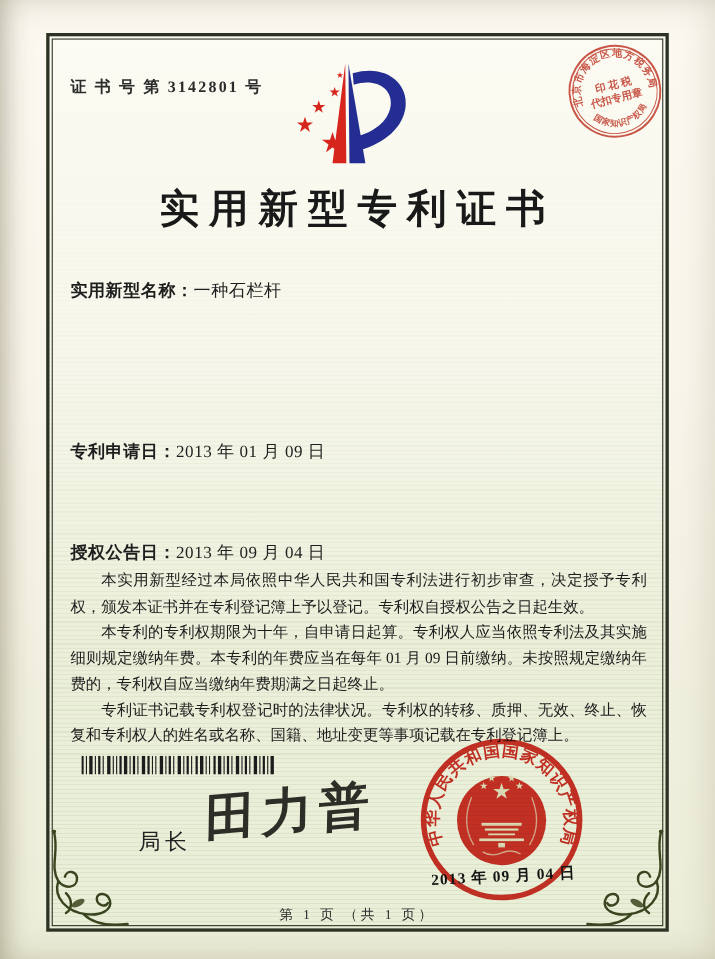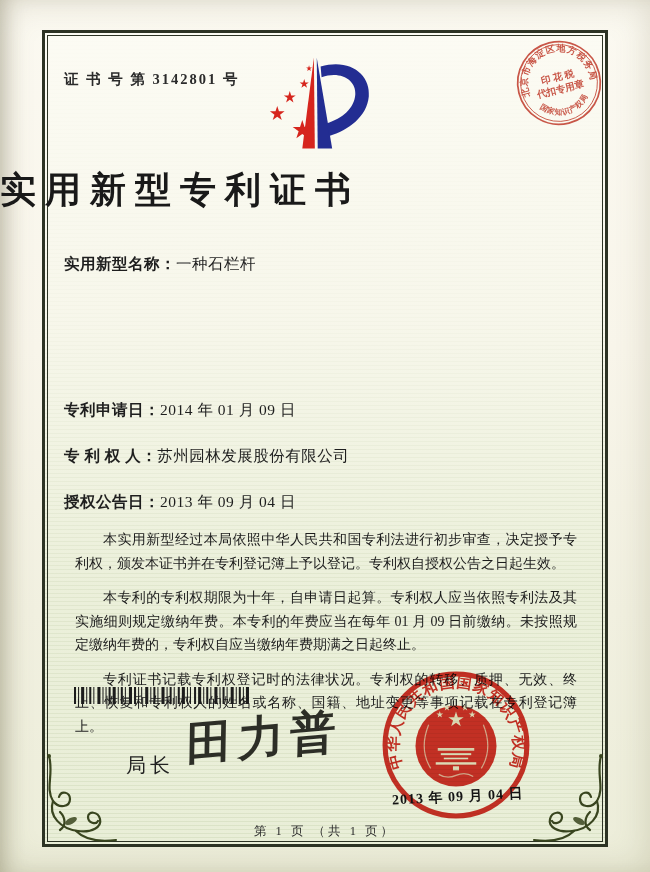--- a/index.html
+++ b/index.html
@@ -20,26 +20,26 @@
     background:
       linear-gradient(180deg,rgba(253,252,245,.95) 0%,rgba(251,249,240,.78) 35%,rgba(240,243,223,.32) 68%,rgba(233,239,212,.12) 100%),
       repeating-linear-gradient(180deg,rgba(140,160,105,.17) 0 1px,rgba(255,255,255,0) 1px 4px),
       #e9eed8;
   }
   .frame::before{content:"";position:absolute;inset:2px;border:1px solid #2d3324;pointer-events:none;}
   .abs{position:absolute;}
   .cert-number{left:64px;top:70px;font-size:14.5px;letter-spacing:2px;color:#2b2b2b;font-weight:bold;}
   .logo{left:256px;top:54px;}
   .tax-seal{left:511px;top:35px;transform:rotate(-14deg);opacity:.92;mix-blend-mode:multiply;}
-  .title{left:0;top:166px;width:100%;text-align:left;font-size:36px;font-weight:700;letter-spacing:9px;color:#191919;}
+  .title{left:0;top:166px;width:100%;text-align:center;font-size:36px;font-weight:700;letter-spacing:9px;color:#191919;}
   .field{left:64px;font-size:15.5px;color:#1e1e1e;letter-spacing:.5px;white-space:nowrap;}
   .field .lbl{font-weight:700;}
   .f0{top:254px;} .f1{top:303px;} .f2{top:352px;} .f3{top:400px;} .f4{top:446px;} .f5{top:492px;}
   .body-text{left:64px;width:524px;top:517px;font-size:14px;line-height:1.68;color:#1c1c1c;text-align:justify;}
-  .body-text p{margin:11px;text-indent:2em;}
+  .body-text p{margin:0;text-indent:2em;}
   .barcode{left:74px;top:687px;}
   .director-row{left:126px;top:752px;font-size:20px;letter-spacing:4px;color:#222;font-family:Liberation Serif, serif;}
   .signature{left:186px;top:707px;font-size:46px;font-weight:600;color:#14140f;
     transform:rotate(-5deg) skewX(-6deg);letter-spacing:6px;opacity:.88;}
   .sipo-seal{left:380px;top:669px;mix-blend-mode:multiply;opacity:.95;}
   .seal-date{left:392px;top:788px;font-size:14px;font-weight:700;letter-spacing:1px;color:#141414;transform:rotate(-3deg);z-index:5;}
   .footer{left:0;top:823px;width:100%;text-align:center;font-size:12.5px;letter-spacing:3px;color:#2c2c2c;}
   .orn{position:absolute;bottom:-6px;pointer-events:none;}
   .orn-left{left:-5px;}
   .orn-right{right:-5px;transform:scaleX(-1);}
@@ -104,24 +104,21 @@
     <text x="50" y="47" font-size="10" fill="#c84a3c" font-weight="700" text-anchor="middle">印 花 税</text>
     <text x="50" y="60" font-size="10" fill="#c84a3c" font-weight="700" text-anchor="middle">代扣专用章</text>
   </svg>
 
   <div class="abs title">实用新型专利证书</div>
 
   <div class="abs field f0">
     <span class="lbl">实用新型名称：</span><span class="val">一种石栏杆</span>
   </div>
   <div class="abs field f3">
-    <span class="lbl">专利申请日：</span><span class="val">2014 年 01 月 09 日</span>
-  </div>
-  <div class="abs field f4">
-    <span class="lbl">专 利 权 人：</span><span class="val">苏州园林发展股份有限公司</span>
+    <span class="lbl">专利申请日：</span><span class="val">2013 年 01 月 09 日</span>
   </div>
   <div class="abs field f5">
     <span class="lbl">授权公告日：</span><span class="val">2013 年 09 月 04 日</span>
   </div>
 
   <div class="abs body-text">
     <p>本实用新型经过本局依照中华人民共和国专利法进行初步审查，决定授予专利权，颁发本证书并在专利登记簿上予以登记。专利权自授权公告之日起生效。</p>
     <p>本专利的专利权期限为十年，自申请日起算。专利权人应当依照专利法及其实施细则规定缴纳年费。本专利的年费应当在每年 01 月 09 日前缴纳。未按照规定缴纳年费的，专利权自应当缴纳年费期满之日起终止。</p>
     <p>专利证书记载专利权登记时的法律状况。专利权的转移、质押、无效、终止、恢复和专利权人的姓名或名称、国籍、地址变更等事项记载在专利登记簿上。</p>
   </div>

